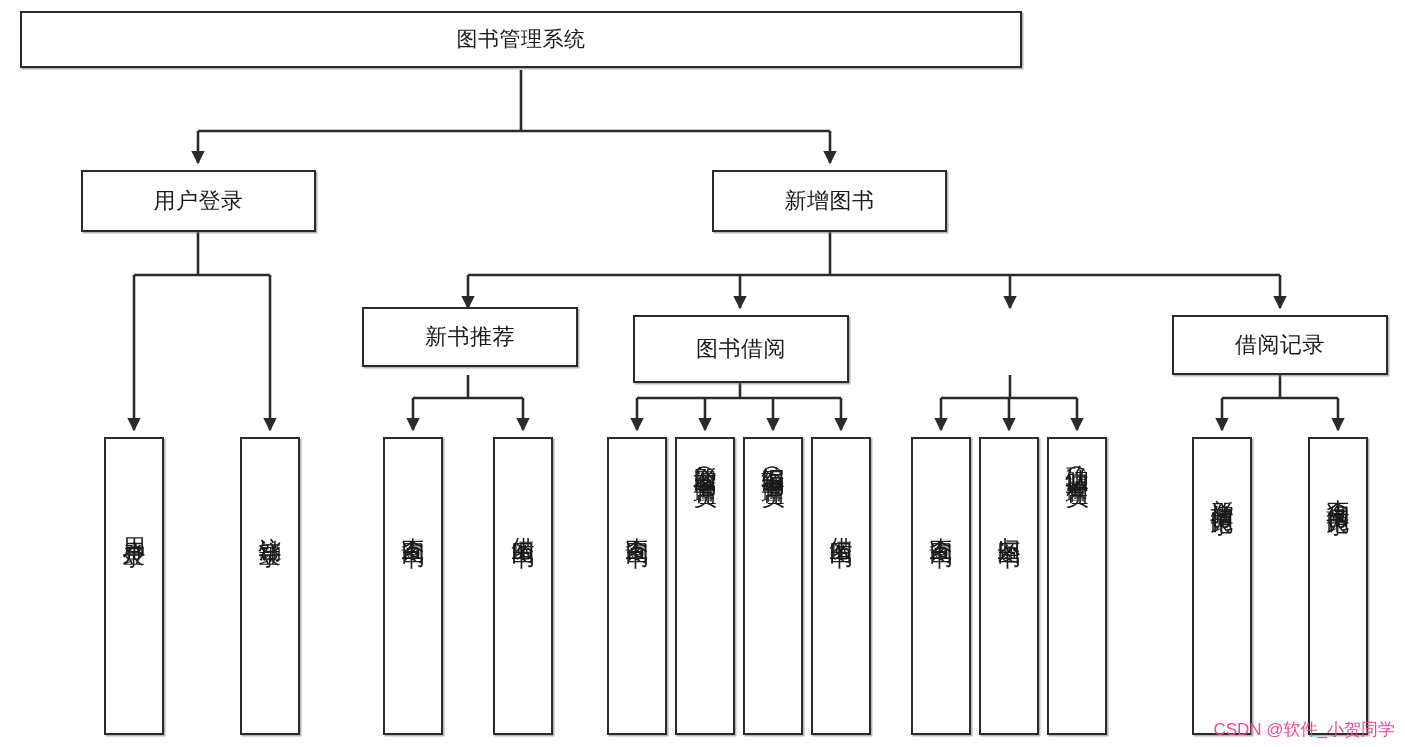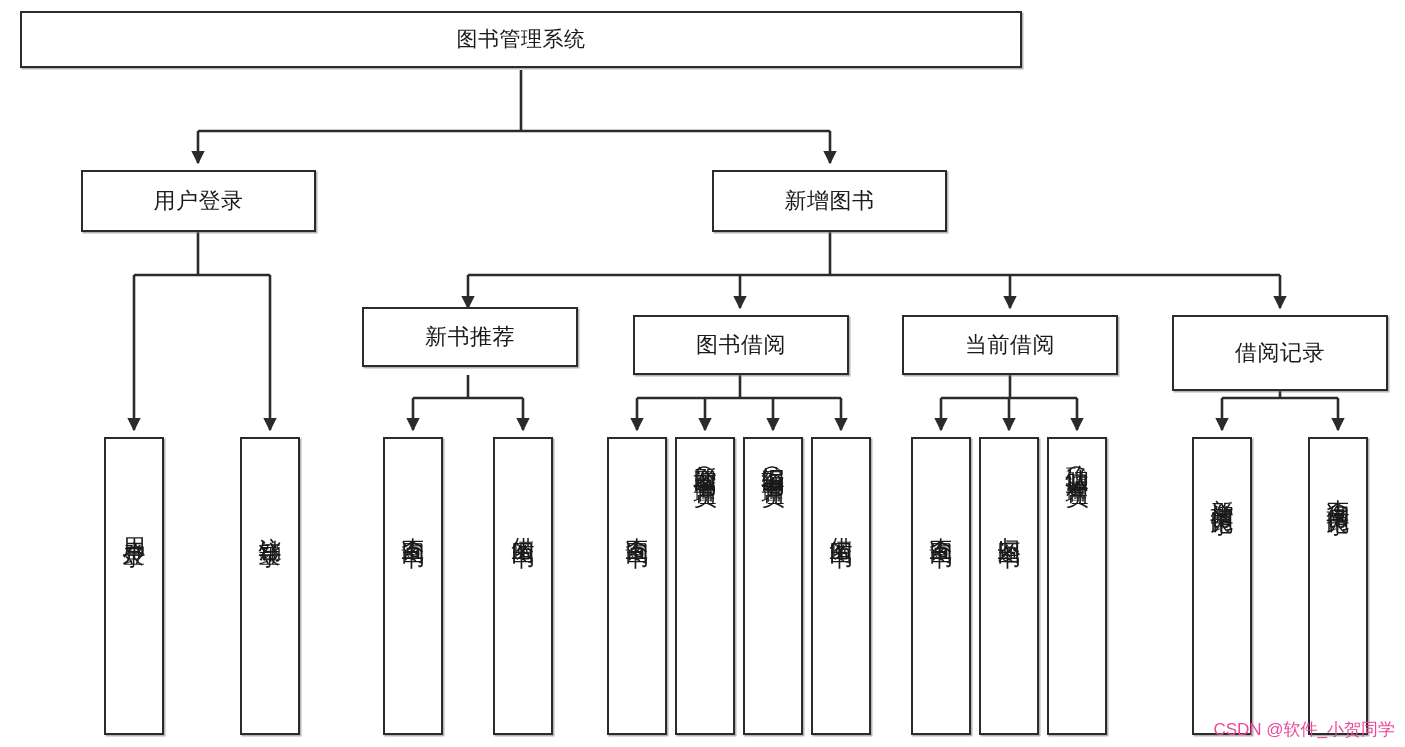--- a/index.html
+++ b/index.html
@@ -151,27 +151,24 @@
   <div class="node branch" style="left:81px; top:170px; width:235px; height:62px;">
     <span class="node-label">用户登录</span>
   </div>
   <div class="node branch" style="left:712px; top:170px; width:235px; height:62px;">
     <span class="node-label">新增图书</span>
   </div>
 
   <div class="node branch" style="left:362px; top:307px; width:216px; height:60px;">
     <span class="node-label">新书推荐</span>
   </div>
-  <div class="node branch" style="left:633px; top:315px; width:216px; height:60px;">
+  <div class="node branch" style="left:633px; top:315px; width:216px; height:68px;">
     <span class="node-label">图书借阅</span>
   </div>
-  <div class="node branch" style="left:902px; top:315px; width:216px; height:60px;">
-    <span class="node-label">当前借阅</span>
-  </div>
-  <div class="node branch" style="left:1172px; top:315px; width:216px; height:76px;">
+  <div class="node branch" style="left:1172px; top:315px; width:216px; height:60px;">
     <span class="node-label">借阅记录</span>
   </div>
 
   <div class="node leaf short" style="left:104px; top:437px; width:60px; height:298px;">
     <span class="node-label">用户登录</span>
   </div>
   <div class="node leaf short" style="left:240px; top:437px; width:60px; height:298px;">
     <span class="node-label">注销登录</span>
   </div>
 

